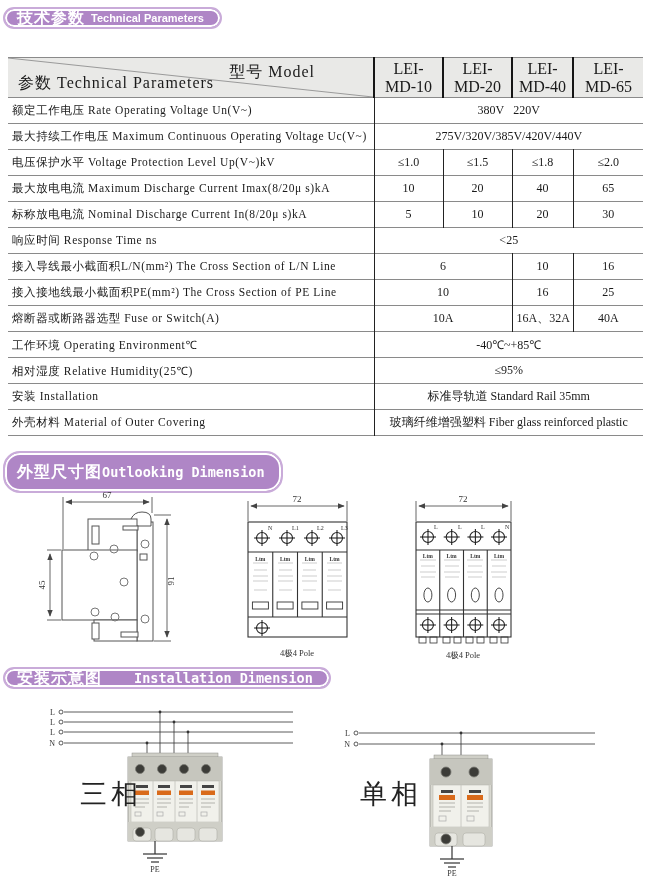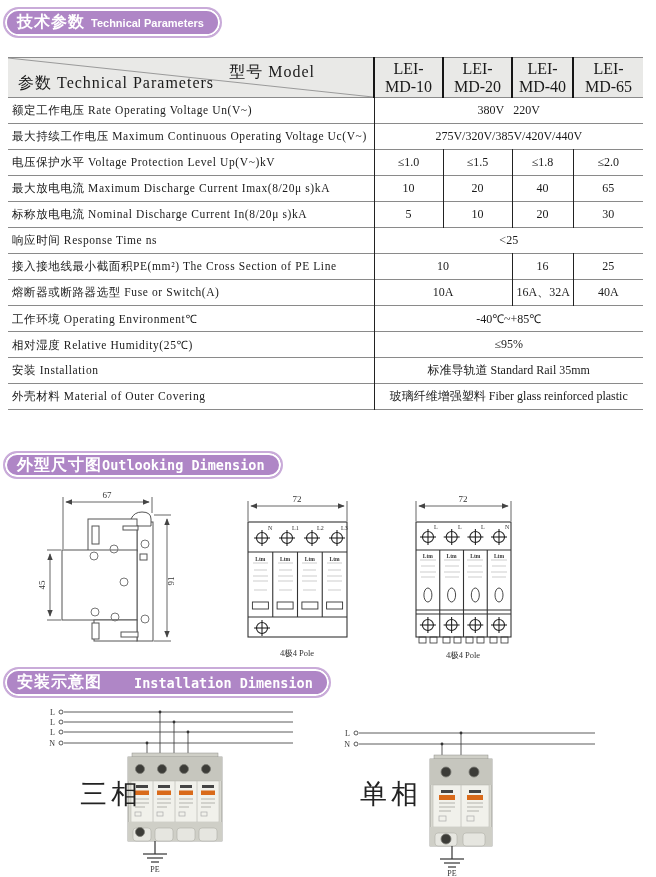--- a/index.html
+++ b/index.html
@@ -2,21 +2,21 @@
 <html><head>
 <meta charset="utf-8">
 <style>
   html,body{margin:0;padding:0;}
   body{
     width:656px;height:877px;position:relative;background:#ffffff;
     font-family:"Liberation Serif", serif;color:#1a1a1a;overflow:hidden;
   }
   
   .banner{
-    position:absolute;left:3px;height:31px;display:flex;align-items:center;
+    position:absolute;left:3px;height:22px;display:flex;align-items:center;
     background:#af86c6;border:2px solid #c9abd9;border-radius:17px;
     box-shadow:inset 0 0 0 2px #ffffff;padding:0 16px 0 12px;box-sizing:border-box;
     white-space:nowrap;
   }
   .banner .cn{font-family:"Liberation Sans",sans-serif;font-weight:bold;color:#fff;font-size:16px;letter-spacing:1px;}
   .banner .en-sans{font-family:"Liberation Sans",sans-serif;font-weight:bold;color:#fff;font-size:11px;margin-left:6px;}
   .banner .en-mono{font-family:"DejaVu Sans Mono",monospace;font-weight:bold;color:#fff;font-size:13.5px;}
   
   table.params{
     position:absolute;left:8px;top:57px;width:635px;border-collapse:collapse;table-layout:fixed;
@@ -97,20 +97,26 @@
           <td class="v">5</td>
           <td class="v vd">10</td>
           <td class="v vd">20</td>
           <td class="v vd">30</td>
         </tr>
     <tr>
           <td class="p">响应时间 Response Time ns</td>
           <td class="v" colspan="4">&lt;25</td>
         </tr>
     <tr>
+          <td class="p">接入导线最小截面积L/N(mm²) The Cross Section of L/N Line</td>
+          <td class="v" colspan="2">6</td>
+          <td class="v vd">10</td>
+          <td class="v vd">16</td>
+        </tr>
+    <tr>
           <td class="p">接入接地线最小截面积PE(mm²) The Cross Section of  PE Line</td>
           <td class="v" colspan="2">10</td>
           <td class="v vd">16</td>
           <td class="v vd">25</td>
         </tr>
     <tr>
           <td class="p">熔断器或断路器选型 Fuse or Switch(A)</td>
           <td class="v" colspan="2">10A</td>
           <td class="v vd">16A、32A</td>
           <td class="v vd">40A</td>
@@ -127,21 +133,21 @@
           <td class="p">安装 Installation</td>
           <td class="v" colspan="4">标准导轨道 Standard Rail 35mm</td>
         </tr>
     <tr>
           <td class="p">外壳材料 Material of Outer Covering</td>
           <td class="v" colspan="4">玻璃纤维增强塑料 Fiber glass reinforced plastic</td>
         </tr>
   </tbody>
     </table>
 
-  <div class="banner" style="top:451px;height:28px;">
+  <div class="banner" style="top:451px;height:42px;">
     <span class="cn">外型尺寸图</span>
     <span class="en-mono">Outlooking Dimension</span>
   </div>
 
   <svg class="draw" style="left:28px;top:486px;" width="185" height="172" viewBox="0 0 185 172">
     <defs>
         <marker id="arrA" viewBox="0 0 10 10" refX="9" refY="5" markerWidth="8" markerHeight="8" orient="auto-start-reverse">
           <path d="M0,1 L10,5 L0,9 z" fill="#444"></path>
         </marker>
       </defs>

